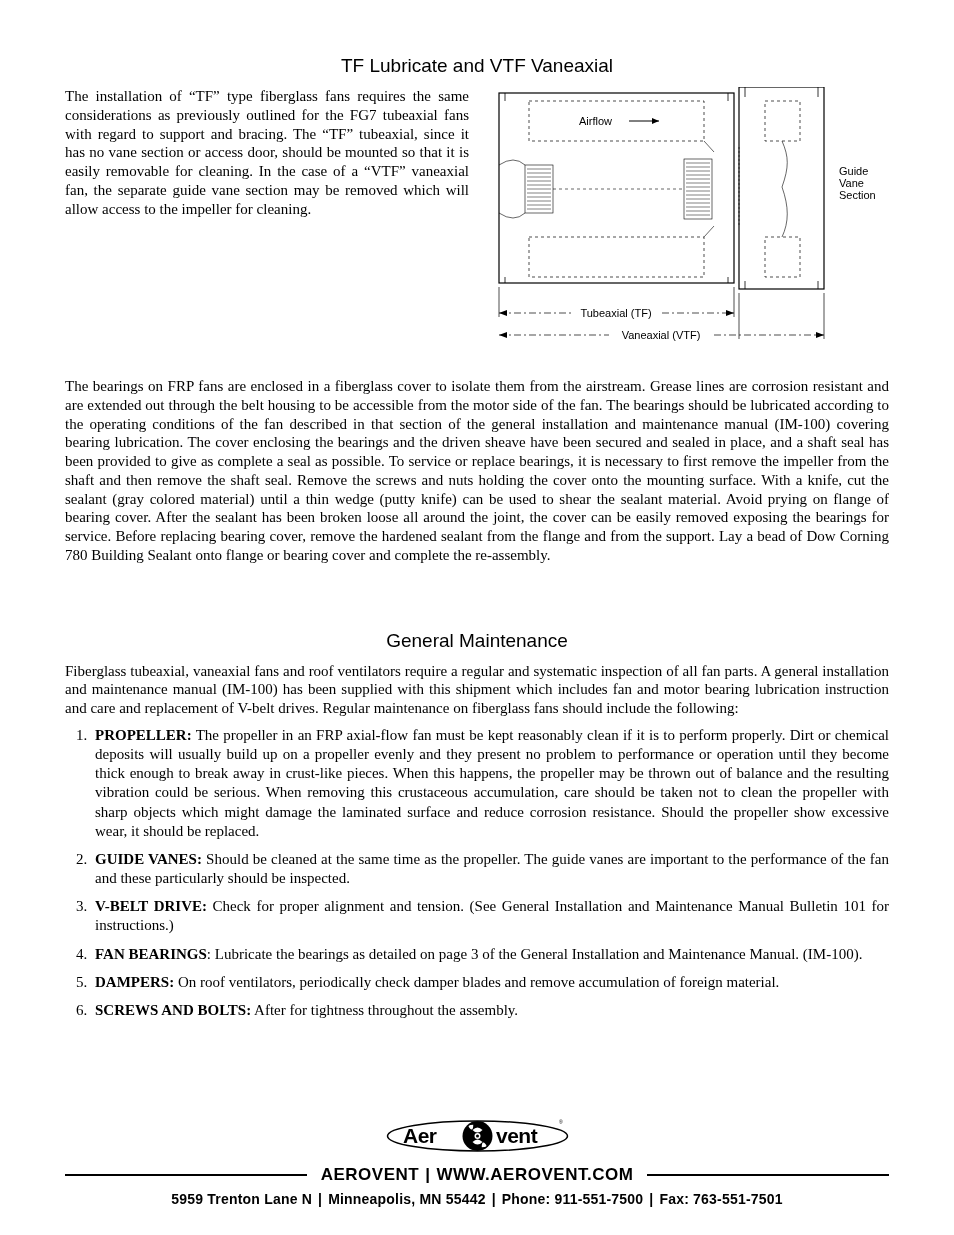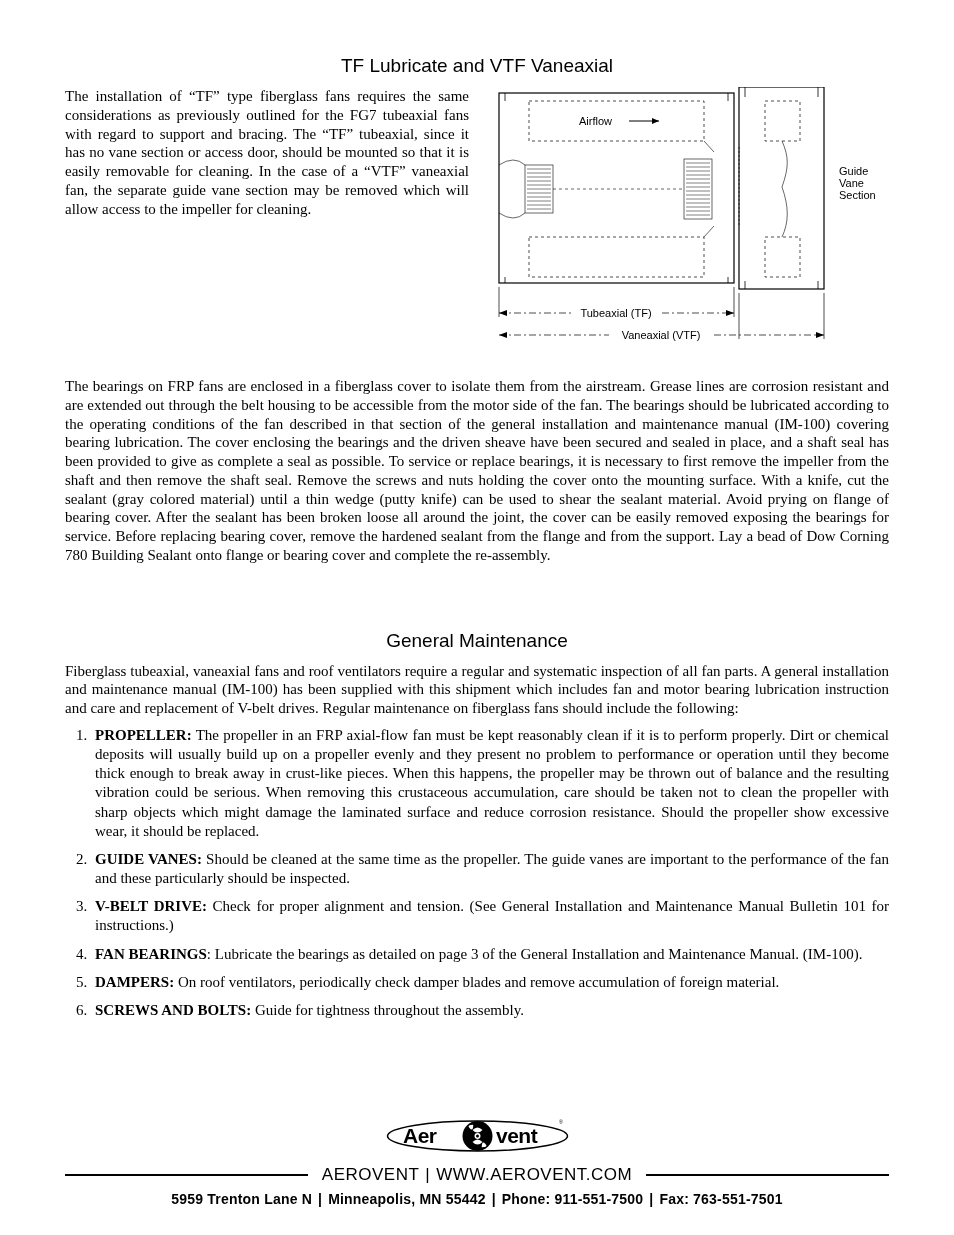--- a/index.html
+++ b/index.html
@@ -83,21 +83,21 @@
     align-items: center;
     gap: 14px;
     margin-bottom: 6px;
   }
   .footer .rule-row .line {
     flex: 1;
     height: 1.5px;
     background: #000;
   }
   .footer .brand-line {
-    font-weight: 400;
+    font-weight: 700;
     font-size: 17px;
     letter-spacing: 0.5px;
     white-space: nowrap;
   }
   .footer .addr {
     font-weight: 900;
     font-size: 14px;
     letter-spacing: 0.2px;
   }
   .sep { margin: 0 6px; }
@@ -223,21 +223,21 @@
 
   <h2 class="section-title">General Maintenance</h2>
   <div class="body-text" style="margin-bottom:4px;">Fiberglass tubeaxial, vaneaxial fans and roof ventilators require a regular and systematic inspection of all fan parts. A general installation and maintenance manual (IM-100) has been supplied with this shipment which includes fan and motor bearing lubrication instruction and care and replacement of V-belt drives. Regular maintenance on fiberglass fans should include the following:</div>
 
   <ol class="maint-list">
     <li><strong>PROPELLER:</strong><span> The propeller in an FRP axial-flow fan must be kept reasonably clean if it is to perform properly. Dirt or chemical deposits will usually build up on a propeller evenly and they present no problem to performance or operation until they become thick enough to break away in crust-like pieces. When this happens, the propeller may be thrown out of balance and the resulting vibration could be serious. When removing this crustaceous accumulation, care should be taken not to clean the propeller with sharp objects which might damage the laminated surface and reduce corrosion resistance. Should the propeller show excessive wear, it should be replaced.</span></li>
     <li><strong>GUIDE VANES:</strong><span> Should be cleaned at the same time as the propeller. The guide vanes are important to the performance of the fan and these particularly should be inspected.</span></li>
     <li><strong>V-BELT DRIVE:</strong><span> Check for proper alignment and tension. (See General Installation and Maintenance Manual Bulletin 101 for instructions.)</span></li>
     <li><strong>FAN BEARINGS</strong><span>: Lubricate the bearings as detailed on page 3 of the General Installation and Maintenance Manual. (IM-100).</span></li>
     <li><strong>DAMPERS:</strong><span> On roof ventilators, periodically check damper blades and remove accumulation of foreign material.</span></li>
-    <li><strong>SCREWS AND BOLTS:</strong><span> Guide for tightness throughout the assembly.</span></li>
+    <li><strong>SCREWS AND BOLTS:</strong><span> After for tightness throughout the assembly.</span></li>
   </ol>
 
   <div class="footer">
     <div class="logo-row">
       <svg class="logo" viewBox="0 0 370 84">
         <ellipse cx="185" cy="42" rx="180" ry="30" fill="none" stroke="#000" stroke-width="3"></ellipse>
         <circle cx="185" cy="42" r="30" fill="#000"></circle>
         <g fill="#fff">
           <path d="M175 30 Q185 20 195 30 Q185 40 175 30 Z"></path>
           <path d="M175 54 Q185 64 195 54 Q185 44 175 54 Z"></path>

